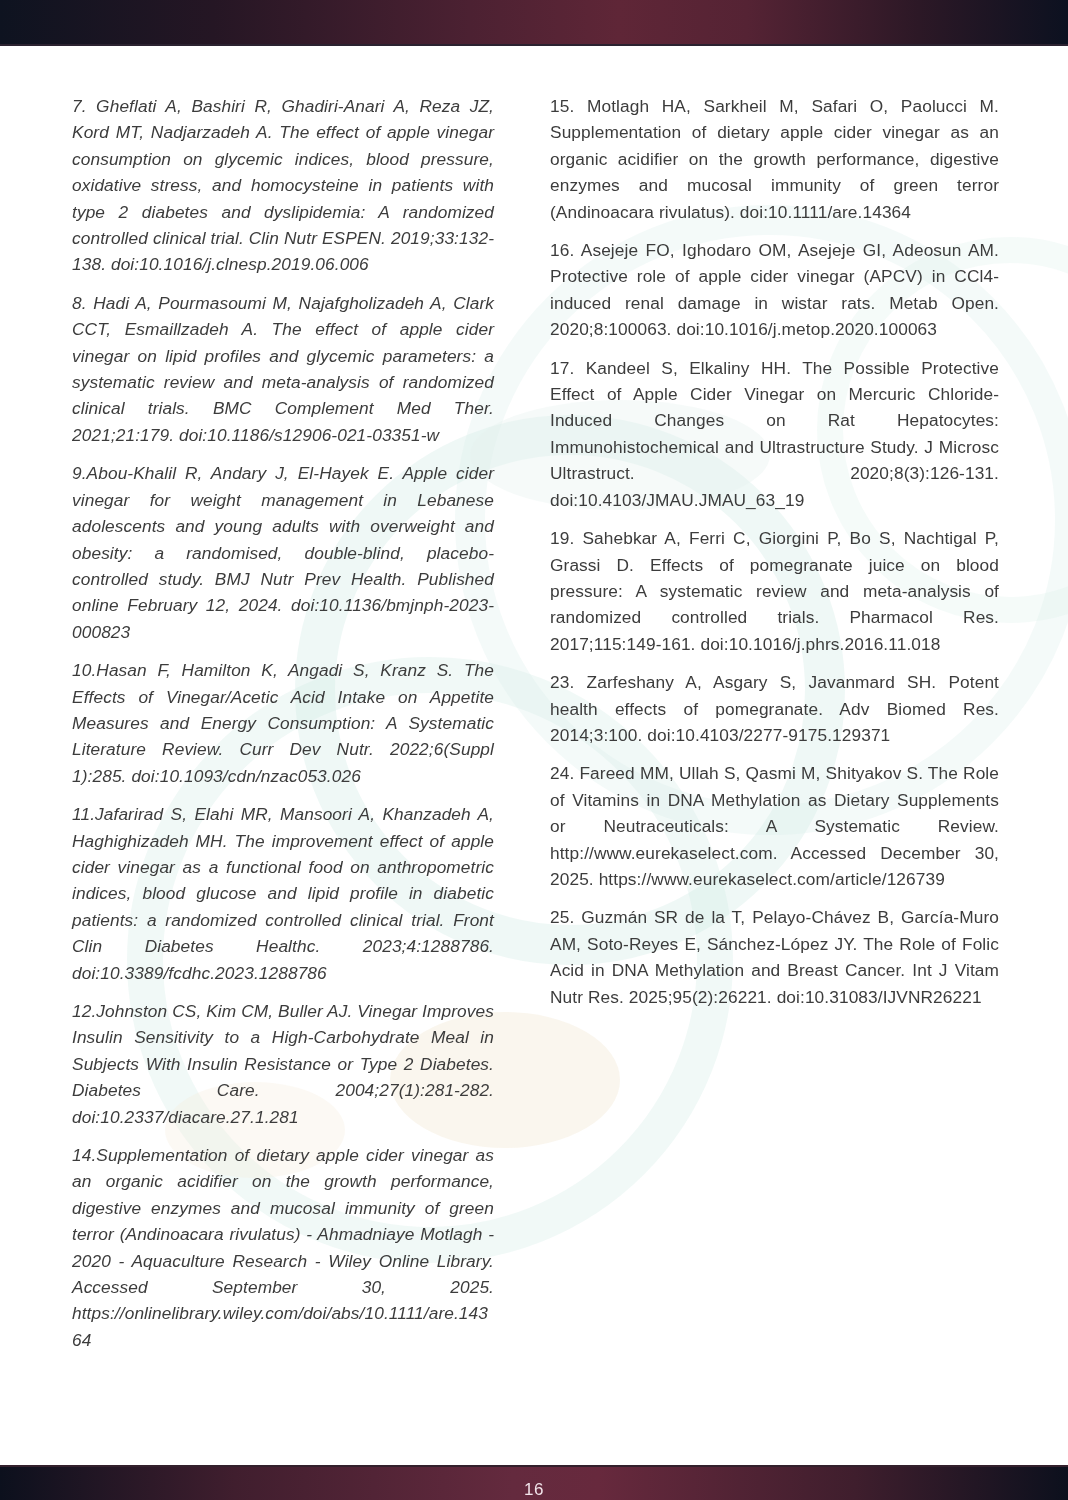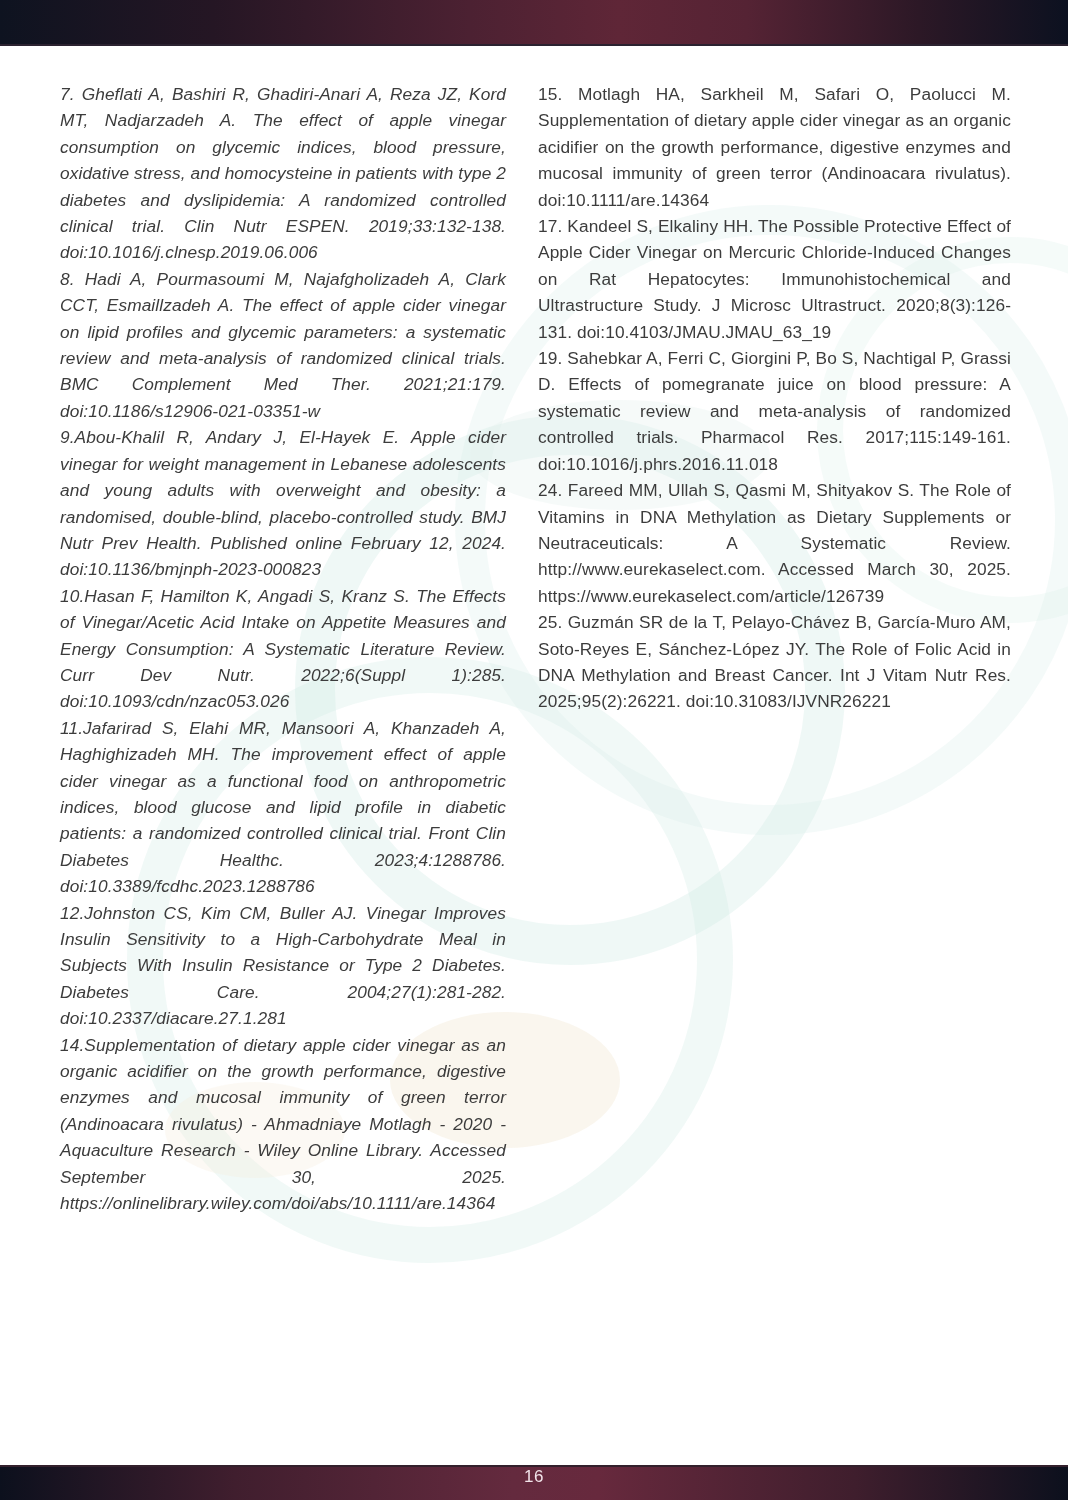--- a/index.html
+++ b/index.html
@@ -29,21 +29,21 @@
   .footer-bar {
     position: absolute;
     bottom: 0; left: 0;
     width: 100%;
     height: 33px;
     background: linear-gradient(90deg,
       #0c101d 0%, #401e2e 22%, #642a3e 48%,
       #67293d 56%, #3f1e2d 80%, #0c101d 100%);
     border-top: 2px solid #33202c;
     display: flex;
-    align-items: flex-start;
+    align-items: flex-end;
     justify-content: center;
     z-index: 3;
   }
   .page-number {
     color: #f2e4ea;
     font-size: 17px;
     letter-spacing: 0.5px;
   }
   .watermark {
     position: absolute;
@@ -71,21 +71,21 @@
   }
   .col-left {
     width: 446px;
     flex: 0 0 446px;
     font-style: italic;
   }
   .col-right {
     flex: 1;
   }
   .ref {
-    margin: 0;
+    margin: 12px;
     word-break: break-word;
     overflow-wrap: break-word;
   }
 </style>
 </head>
 <body>
 
 <div class="page">
 
   <div class="header-bar"></div>
@@ -105,23 +105,25 @@
       <p class="ref">7. Gheflati A, Bashiri R, Ghadiri-Anari A, Reza JZ, Kord MT, Nadjarzadeh A. The effect of apple vinegar consumption on glycemic indices, blood pressure, oxidative stress, and homocysteine in patients with type 2 diabetes and dyslipidemia: A randomized controlled clinical trial. Clin Nutr ESPEN. 2019;33:132-138. doi:10.1016/j.clnesp.2019.06.006</p>
       <p class="ref">8. Hadi A, Pourmasoumi M, Najafgholizadeh A, Clark CCT, Esmaillzadeh A. The effect of apple cider vinegar on lipid profiles and glycemic parameters: a systematic review and meta-analysis of randomized clinical trials. BMC Complement Med Ther. 2021;21:179. doi:10.1186/s12906-021-03351-w</p>
       <p class="ref">9.Abou-Khalil R, Andary J, El-Hayek E. Apple cider vinegar for weight management in Lebanese adolescents and young adults with overweight and obesity: a randomised, double-blind, placebo-controlled study. BMJ Nutr Prev Health. Published online February 12, 2024. doi:10.1136/bmjnph-2023-000823</p>
       <p class="ref">10.Hasan F, Hamilton K, Angadi S, Kranz S. The Effects of Vinegar/Acetic Acid Intake on Appetite Measures and Energy Consumption: A Systematic Literature Review. Curr Dev Nutr. 2022;6(Suppl 1):285. doi:10.1093/cdn/nzac053.026</p>
       <p class="ref">11.Jafarirad S, Elahi MR, Mansoori A, Khanzadeh A, Haghighizadeh MH. The improvement effect of apple cider vinegar as a functional food on anthropometric indices, blood glucose and lipid profile in diabetic patients: a randomized controlled clinical trial. Front Clin Diabetes Healthc. 2023;4:1288786. doi:10.3389/fcdhc.2023.1288786</p>
       <p class="ref">12.Johnston CS, Kim CM, Buller AJ. Vinegar Improves Insulin Sensitivity to a High-Carbohydrate Meal in Subjects With Insulin Resistance or Type 2 Diabetes. Diabetes Care. 2004;27(1):281-282. doi:10.2337/diacare.27.1.281</p>
       <p class="ref">14.Supplementation of dietary apple cider vinegar as an organic acidifier on the growth performance, digestive enzymes and mucosal immunity of green terror (Andinoacara rivulatus) - Ahmadniaye Motlagh - 2020 - Aquaculture Research - Wiley Online Library. Accessed September 30, 2025. https://onlinelibrary.wiley.com/doi/abs/10.1111/are.14364</p>
     </section>
     <section class="col col-right">
       <p class="ref">15. Motlagh HA, Sarkheil M, Safari O, Paolucci M. Supplementation of dietary apple cider vinegar as an organic acidifier on the growth performance, digestive enzymes and mucosal immunity of green terror (Andinoacara rivulatus). doi:10.1111/are.14364</p>
+      <p class="ref">16. Asejeje FO, Ighodaro OM, Asejeje GI, Adeosun AM. Protective role of apple cider vinegar (APCV) in CCl4-induced renal damage in wistar rats. Metab Open. 2020;8:100063. doi:10.1016/j.metop.2020.100063</p>
       <p class="ref">17. Kandeel S, Elkaliny HH. The Possible Protective Effect of Apple Cider Vinegar on Mercuric Chloride-Induced Changes on Rat Hepatocytes: Immunohistochemical and Ultrastructure Study. J Microsc Ultrastruct. 2020;8(3):126-131. doi:10.4103/JMAU.JMAU_63_19</p>
       <p class="ref">19. Sahebkar A, Ferri C, Giorgini P, Bo S, Nachtigal P, Grassi D. Effects of pomegranate juice on blood pressure: A systematic review and meta-analysis of randomized controlled trials. Pharmacol Res. 2017;115:149-161. doi:10.1016/j.phrs.2016.11.018</p>
-      <p class="ref">24. Fareed MM, Ullah S, Qasmi M, Shityakov S. The Role of Vitamins in DNA Methylation as Dietary Supplements or Neutraceuticals: A Systematic Review. http://www.eurekaselect.com. Accessed March 30, 2025. https://www.eurekaselect.com/article/126739</p>
+      <p class="ref">23. Zarfeshany A, Asgary S, Javanmard SH. Potent health effects of pomegranate. Adv Biomed Res. 2014;3:100. doi:10.4103/2277-9175.129371</p>
+      <p class="ref">24. Fareed MM, Ullah S, Qasmi M, Shityakov S. The Role of Vitamins in DNA Methylation as Dietary Supplements or Neutraceuticals: A Systematic Review. http://www.eurekaselect.com. Accessed December 30, 2025. https://www.eurekaselect.com/article/126739</p>
       <p class="ref">25. Guzmán SR de la T, Pelayo-Chávez B, García-Muro AM, Soto-Reyes E, Sánchez-López JY. The Role of Folic Acid in DNA Methylation and Breast Cancer. Int J Vitam Nutr Res. 2025;95(2):26221. doi:10.31083/IJVNR26221</p>
     </section>
   </main>
 
   <div class="footer-bar">
     <span class="page-number">16</span>
   </div>
 
 </div>
 

